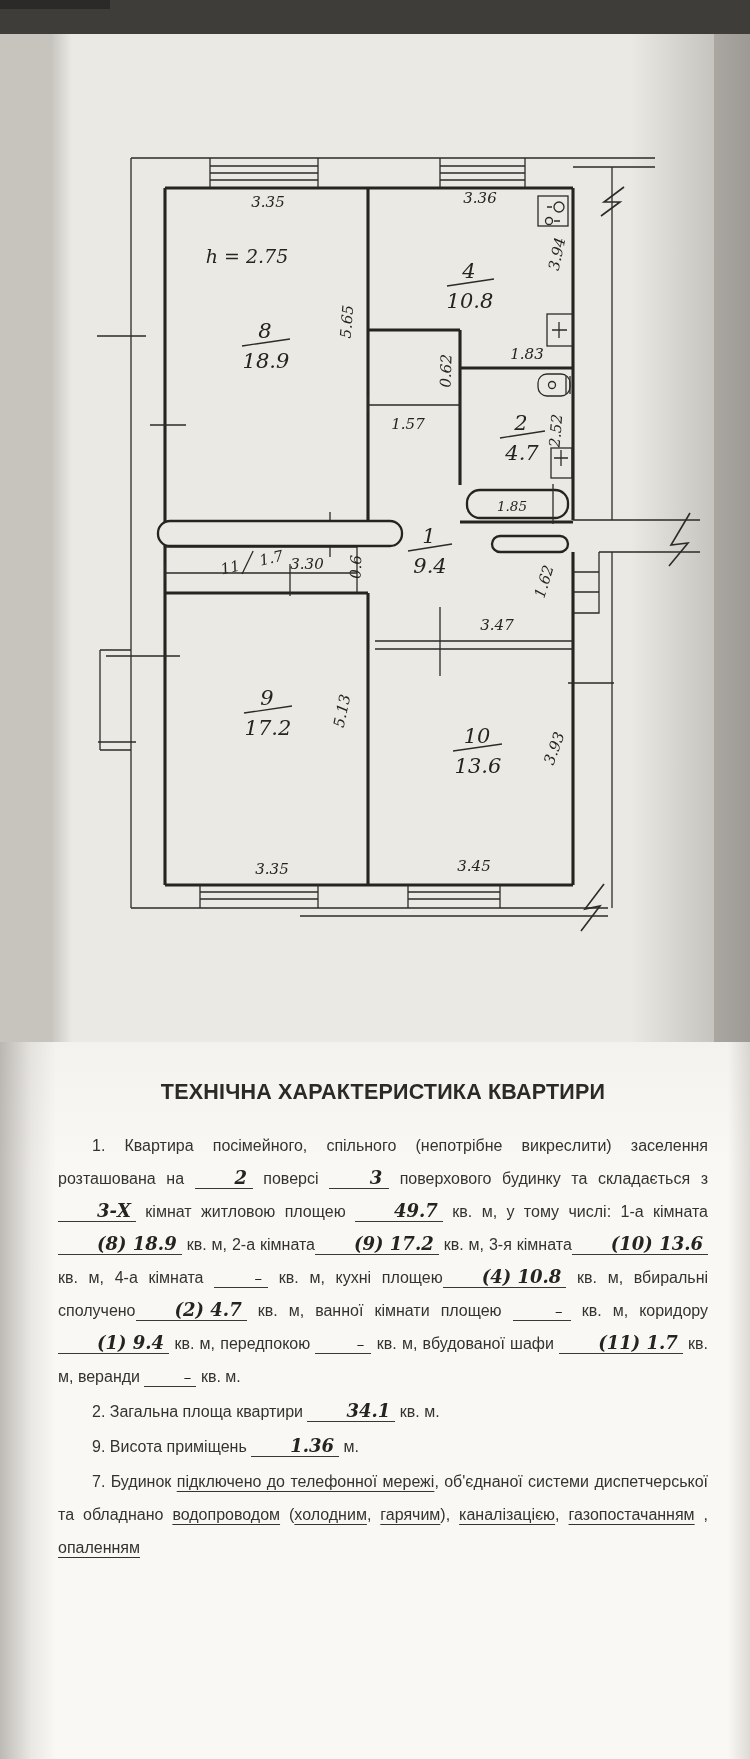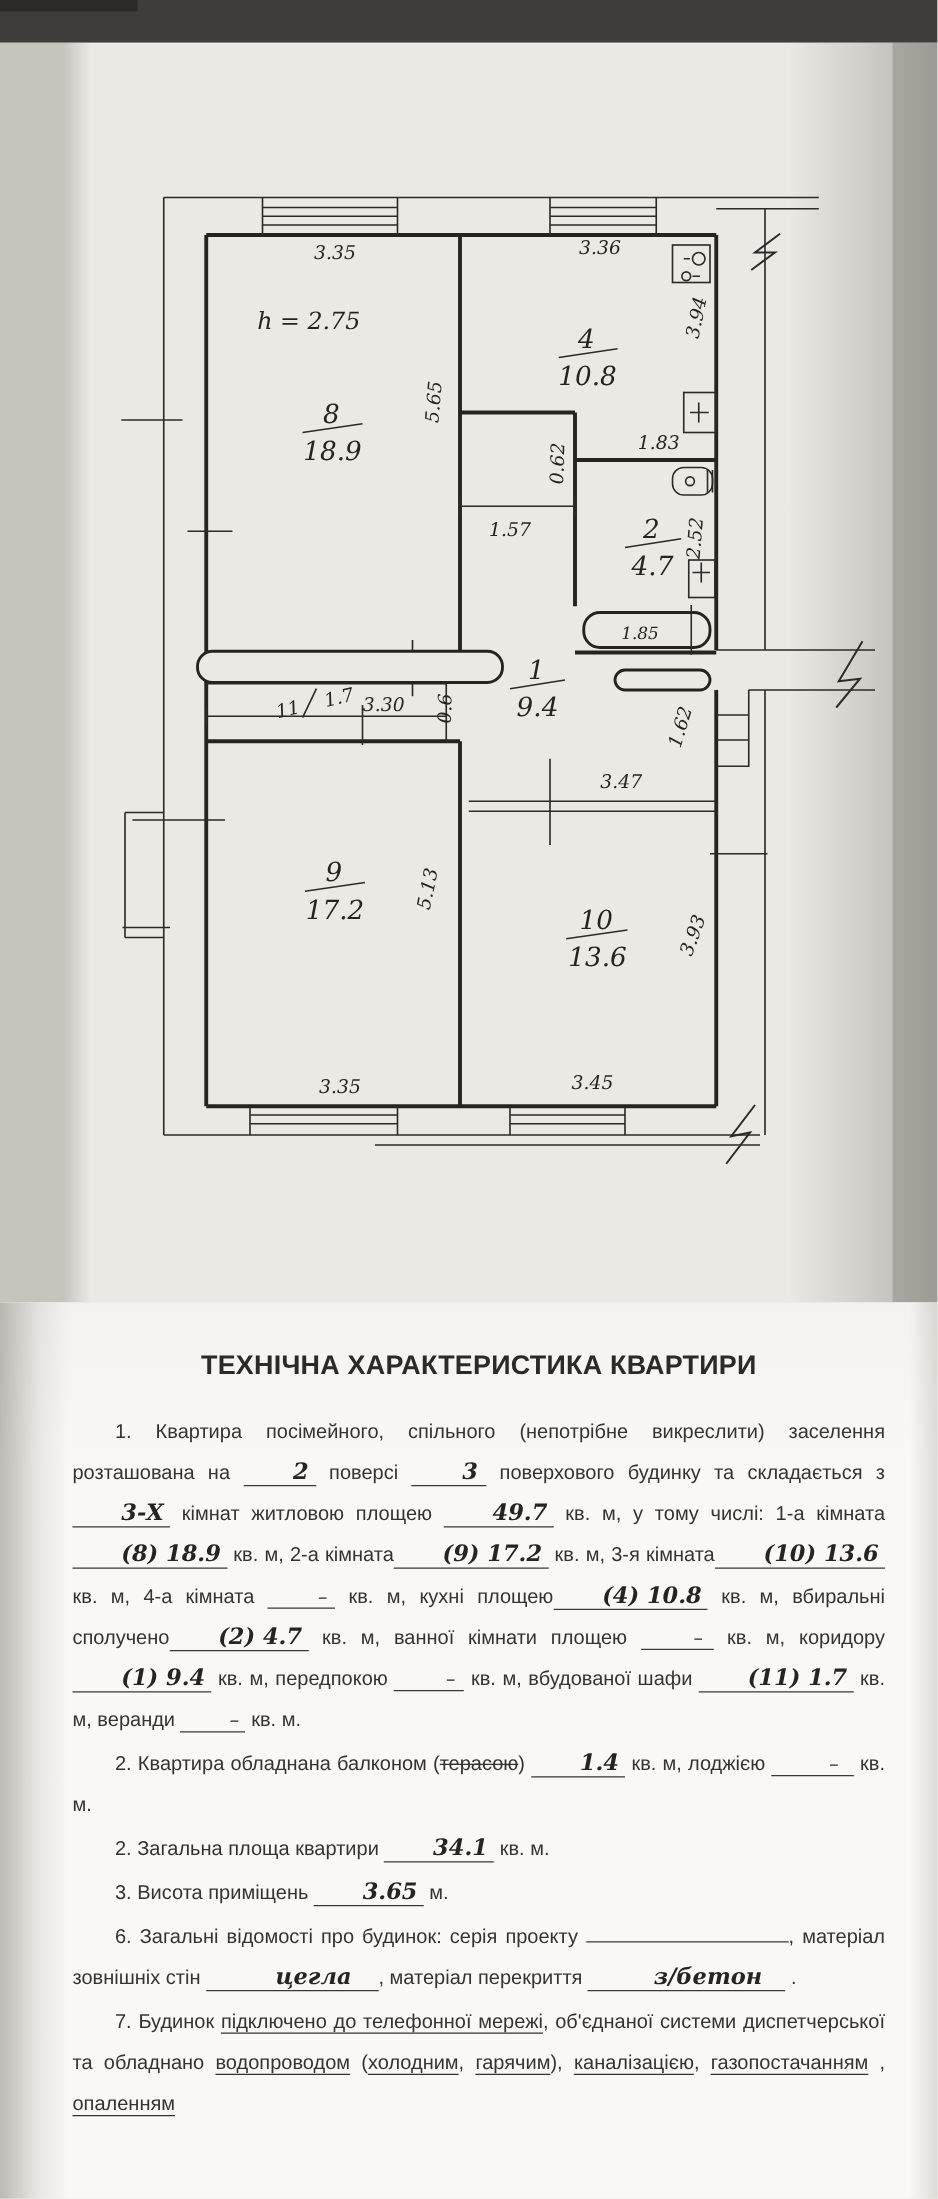--- a/index.html
+++ b/index.html
@@ -176,20 +176,18 @@
   </g>
 </svg>
 </div>
 
 <div class="doc">
   <div class="doc-shade-l"></div>
   <div class="doc-shade-r"></div>
   <div class="doc-inner">
     <div class="doc-title">ТЕХНІЧНА ХАРАКТЕРИСТИКА КВАРТИРИ</div>
     <p class="para ind"><span>1. Квартира посімейного, спільного (непотрібне викреслити) заселення розташована на </span><span class="seg-hw" style="min-width: 48px;">2</span><span> поверсі </span><span class="seg-hw" style="min-width: 50px;">3</span><span> поверхового будинку та складається з </span><span class="seg-hw" style="min-width: 56px;">3-Х</span><span> кімнат житловою площею </span><span class="seg-hw" style="min-width: 52px;">49.7</span><span> кв. м, у тому числі: 1-а кімната</span><span class="seg-hw" style="min-width: 64px;">(8) 18.9</span><span> кв. м, 2-а кімната</span><span class="seg-hw" style="min-width: 64px;">(9) 17.2</span><span> кв. м, 3-я кімната</span><span class="seg-hw" style="min-width: 70px;">(10) 13.6</span><span> кв. м, 4-а кімната </span><span class="seg-dash" style="min-width: 44px;">–</span><span> кв. м, кухні площею</span><span class="seg-hw" style="min-width: 62px;">(4) 10.8</span><span> кв. м, вбиральні сполучено</span><span class="seg-hw" style="min-width: 56px;">(2) 4.7</span><span> кв. м, ванної кімнати площею </span><span class="seg-dash" style="min-width: 48px;">–</span><span> кв. м, коридору</span><span class="seg-hw" style="min-width: 56px;">(1) 9.4</span><span> кв. м, передпокою </span><span class="seg-dash" style="min-width: 46px;">–</span><span> кв. м, вбудованої шафи </span><span class="seg-hw" style="min-width: 62px;">(11) 1.7</span><span> кв. м, веранди </span><span class="seg-dash" style="min-width: 42px;">–</span><span> кв. м.</span></p>
-    <p class="para ind"><span>2. Квартира обладнана балконом (</span><span class="seg-strike">терасою</span><span>) </span><span class="seg-hw" style="min-width: 54px;">1.4</span><span> кв. м, лоджією </span><span class="seg-dash" style="min-width: 56px;">–</span><span> кв. м.</span></p>
     <p class="para ind"><span>2. Загальна площа квартири </span><span class="seg-hw" style="min-width: 56px;">34.1</span><span> кв. м.</span></p>
-    <p class="para ind"><span>3. Висота приміщень </span><span class="seg-hw" style="min-width: 58px;">3.65</span><span> м.</span></p>
-    <p class="para ind"><span>6. Загальні відомості про будинок: серія проекту </span><span class="seg-blank" style="min-width: 152px;"></span><span>, матеріал зовнішніх стін </span><span class="seg-hw" style="min-width: 128px;">цегла</span><span>, матеріал перекриття </span><span class="seg-hw" style="min-width: 148px;">з/бетон</span><span> .</span></p>
+    <p class="para ind"><span>9. Висота приміщень </span><span class="seg-hw" style="min-width: 58px;">1.36</span><span> м.</span></p>
     <p class="para ind"><span>7. Будинок </span><span class="seg-u">підключено до телефонної мережі</span><span>, об'єднаної системи диспетчерської та обладнано </span><span class="seg-u">водопроводом</span><span> (</span><span class="seg-u">холодним</span><span>, </span><span class="seg-u">гарячим</span><span>), </span><span class="seg-u">каналізацією</span><span>, </span><span class="seg-u">газопостачанням</span><span> , </span><span class="seg-u">опаленням</span></p>
 
   </div>
 </div>
 
 </body></html>

